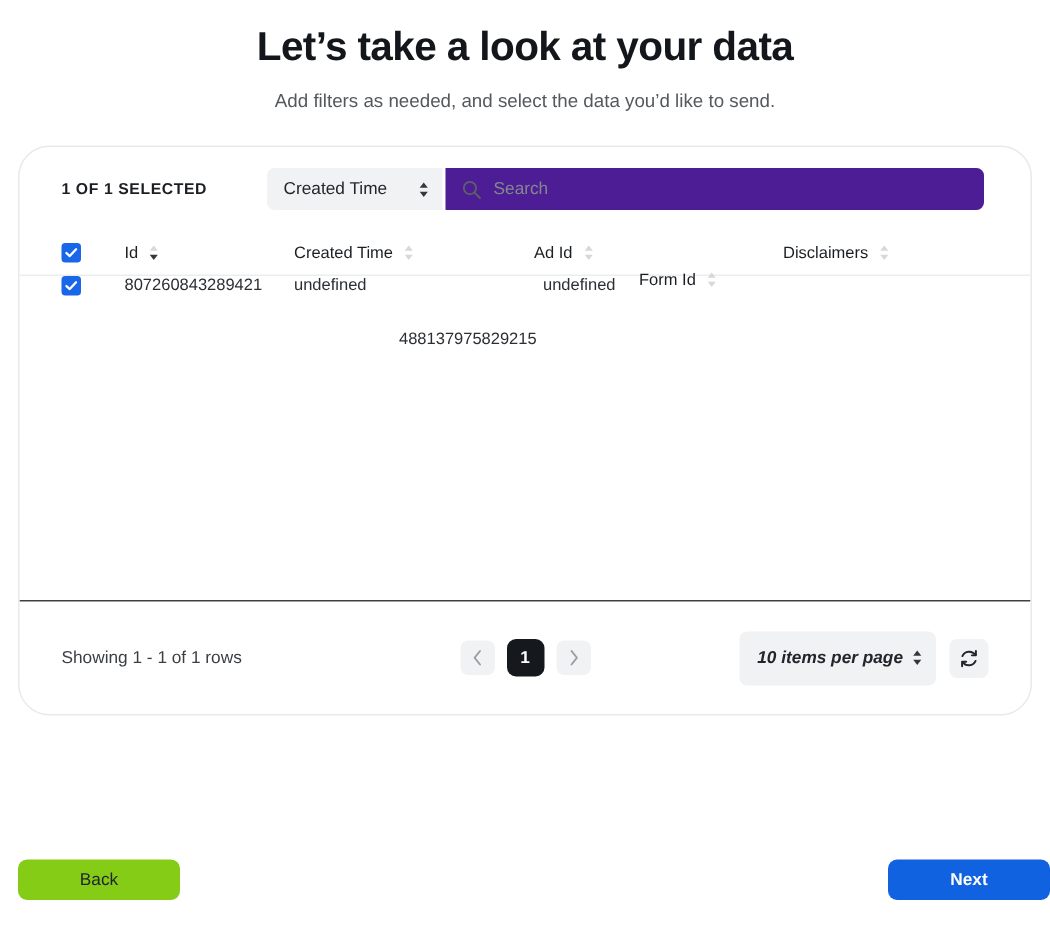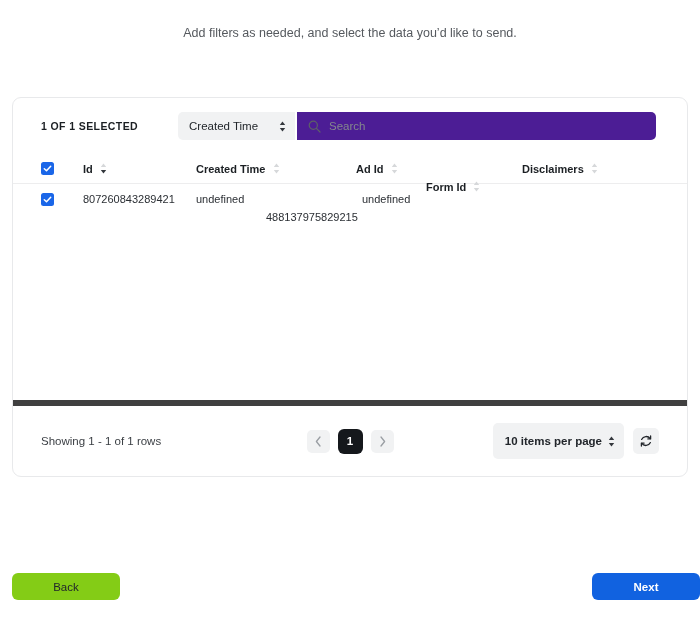--- a/index.html
+++ b/index.html
@@ -31,21 +31,21 @@
     line-height: 16px;
   }
 
   
   .card {
     position: absolute;
     left: 12px; top: 97px;
     width: 676px; height: 380px;
     background: #ffffff;
     border: 1px solid #e8e9eb;
-    border-radius: 9px;
+    border-radius: 21px;
     overflow: hidden;
   }
 
   
   .toolbar {
     height: 56px;
     display: flex;
     align-items: center;
     padding: 0 28px;
   }
@@ -104,36 +104,36 @@
   .table { width: 100%; }
   .thead {
     display: flex;
     align-items: center;
     height: 30px;
     padding: 0 28px;
     border-bottom: 1px solid #ededee;
   }
   .trow {
     display: flex;
-    align-items: center;
+    align-items: flex-start;
     height: 30px;
     padding: 0 28px;
   }
   .cell-check { width: 42px; flex: none; display: flex; align-items: center; }
   .c-id      { width: 113px; flex: none; }
   .c-created { width: 160px; flex: none; }
   .c-ad      { width: 70px;  flex: none; }
   .c-form    { width: 96px; flex: none; margin-top: 36px; }
   .c-disc    { width: 120px; flex: none; }
 
   .th {
     display: flex;
     align-items: center;
     font-size: 11px;
-    font-weight: bold;
+    font-weight: normal;
     color: #1b1f23;
   }
   .th .sort { margin-left: 7px; line-height: 0; display: inline-flex; flex-direction: column; }
   .td {
     font-size: 11px;
     color: #2b2f34;
     white-space: nowrap;
   }
 
   .checkbox {
@@ -144,21 +144,21 @@
     align-items: center;
     justify-content: center;
   }
   .checkbox svg { display: block; }
 
   
   .card-footer {
     position: absolute;
     left: 0; right: 0; bottom: 0;
     height: 76px;
-    border-top: 6px solid #404040;
+    border-top: 1px solid #404040;
     display: flex;
     align-items: center;
     padding: 0 28px;
   }
   .showing {
     font-size: 11.5px;
     color: #3b3f44;
     white-space: nowrap;
   }
   .pager {
@@ -199,20 +199,21 @@
   .per-page {
     display: flex;
     align-items: center;
     background: #f1f2f3;
     border-radius: 5px;
     height: 36px;
     padding: 0 9px 0 12px;
     font-size: 11.5px;
     font-weight: bold;
     color: #22262b;
+    font-style: italic;
   }
   .refresh-btn {
     width: 26px; height: 26px;
     border-radius: 5px;
     background: #f1f2f3;
     display: flex;
     align-items: center;
     justify-content: center;
   }
 
@@ -242,20 +243,21 @@
     font-weight: bold;
     color: #ffffff;
   }
 </style>
 </head>
 <body>
 
 <div class="page">
 
   <div class="heading">
+    <h1 class="page-title">Let’s take a look at your data</h1>
     <p class="page-subtitle">Add filters as needed, and select the data you’d like to send.</p>
   </div>
 
   <div class="card">
 
     <div class="toolbar">
       <div class="selected-count">1 OF 1 SELECTED</div>
 
       <div class="search-group">
         <div class="field-select">

